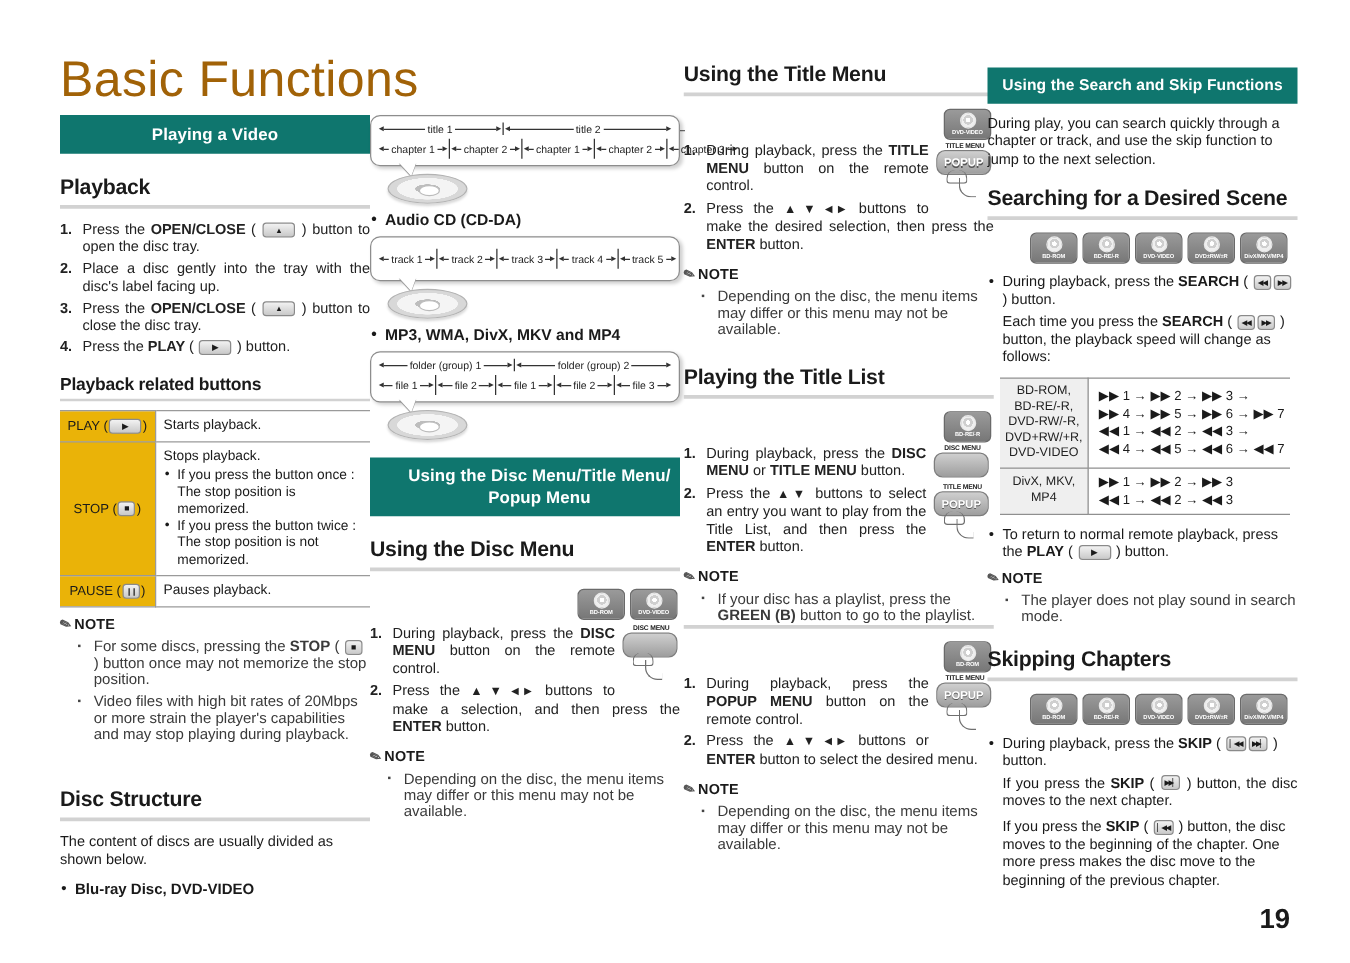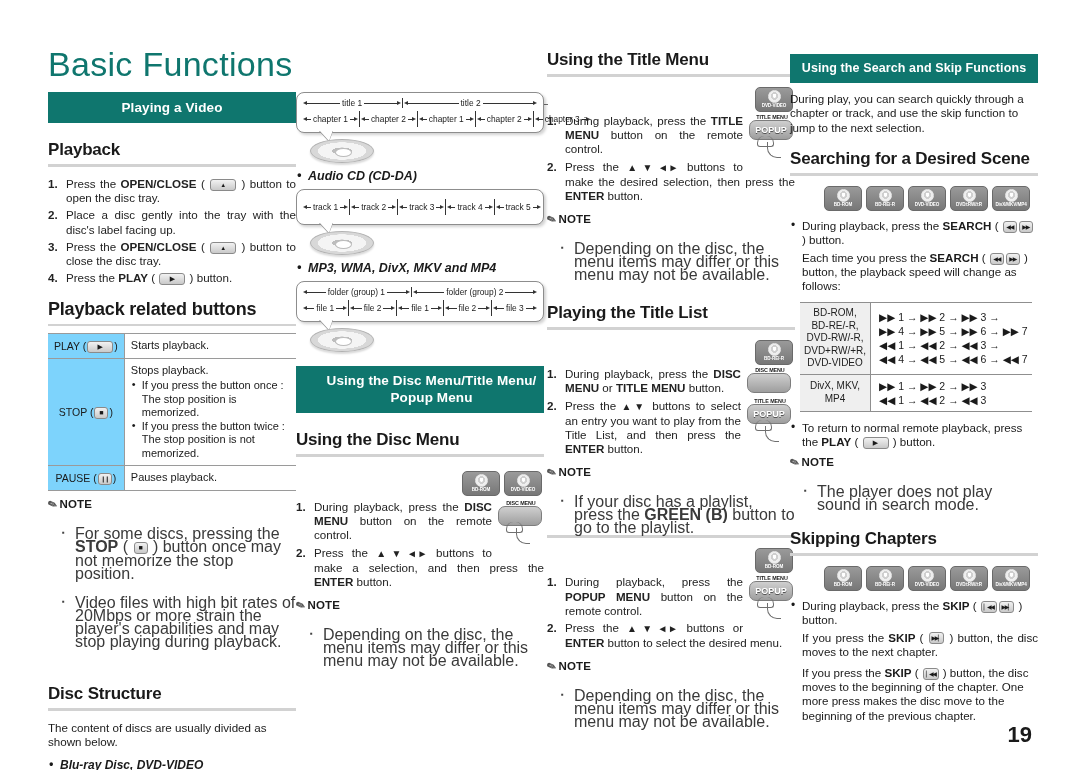--- a/index.html
+++ b/index.html
@@ -17,22 +17,22 @@
   
   .col { position:absolute; top:46px; width:248px; }
   #col1 { left:48px; }
   #col2 { left:296px; }
   #col3 { left:547px; }
   #col4 { left:790px; }
 
   
   .page-title {
     position:absolute; left:48px; top:44px; width:500px;
-    font-size:34px; font-weight:300; letter-spacing:0.3px;
-    color:#0f766e;
+    font-size:40px; font-weight:300; letter-spacing:0.3px;
+    color:#a16207;
     font-family:"Liberation Sans", sans-serif;
     padding-bottom:20px;
     border-bottom:1.3px solid #6e6e6e;
     line-height:40px;
     white-space:nowrap;
   }
 
   
   .banner {
     background:#0f766e; color:#fff;
@@ -72,22 +72,22 @@
   p.body { font-size:11.6px; line-height:14.4px; margin:0 0 8px 0; }
 
   b, .b { font-weight:bold; }
 
   
   .note { margin-top:7px; }
   .note-h { font-size:11.5px; font-weight:bold; letter-spacing:0.2px; }
   .note-h .pen { display:inline-block; transform:rotate(-20deg); font-size:11px; margin-right:2px; color:#555; }
   .note ul { margin:4px 0 0 0; padding:0; list-style:none; }
   .note ul li {
-    position:relative; padding-left:13px; margin:16px 0 1px 14px;
-    font-size:16px; line-height:13px; color:#3a3a3a;
+    position:relative; padding-left:13px; margin:5px 0 1px 14px;
+    font-size:12px; line-height:13px; color:#3a3a3a;
   }
   .note ul li:before {
     content:"\25AA"; position:absolute; left:0; top:-1px; font-size:8px; color:#444;
   }
 
   
   .key {
     display:inline-block; vertical-align:middle;
     background:linear-gradient(#f2f2f2,#c9c9c9);
     border:1px solid #8a8a8a; border-radius:3px;
@@ -103,21 +103,21 @@
   .key.ffwd:after  { content:"\25B6\25B6"; font-size:6px; letter-spacing:-1px; }
   .key.frew:after  { content:"\25C0\25C0"; font-size:6px; letter-spacing:-1px; }
   .key.next:after  { content:"\25B6\25B6\258F"; font-size:6px; letter-spacing:-1.4px; }
   .key.prev:after  { content:"\258F\25C0\25C0"; font-size:6px; letter-spacing:-1.4px; }
   .arrows { letter-spacing:0.5px; font-size:10px; }
 
   
   table.btn-table { border-collapse:collapse; width:248px; font-size:11px; }
   table.btn-table td { border-top:1px solid #9a9a9a; border-bottom:1px solid #9a9a9a; padding:5px 6px; vertical-align:middle; }
   table.btn-table tr td:first-child {
-    width:76px; text-align:center; background:#7dd3fc;
+    width:76px; text-align:center; background:#eab308;
     border-right:1px solid #9a9a9a; font-size:10.5px; white-space:nowrap;
   }
   table.btn-table td.desc { line-height:13.5px; font-size:11px; }
   table.btn-table td.desc ul { margin:2px 0 0 0; padding:0; list-style:none; }
   table.btn-table td.desc ul li { position:relative; padding-left:11px; line-height:13.5px; }
   table.btn-table td.desc ul li:before { content:"\2022"; position:absolute; left:1px; top:-1px; }
 
   
   table.spd { border-collapse:collapse; width:216px; margin:0 0 0 10px; font-size:10px; }
   table.spd td { border-top:1px solid #8f8f8f; border-bottom:1px solid #8f8f8f; padding:4px 4px; vertical-align:middle; }
@@ -201,21 +201,21 @@
     background:radial-gradient(ellipse at 50% 50%, #ffffff 0 12%, #bdbdbd 13% 22%, #f4f4f4 23% 55%, #d8d8d8 56% 78%, #f2f2f2 79% 100%);
     border-radius:50%;
     border:1px solid #b2b2b2;
     box-shadow:0 2px 2px rgba(0,0,0,0.15);
   }
   .cd:after {
     content:""; position:absolute; left:50%; top:50%;
     width:15px; height:7px; margin:-3.5px 0 0 -7.5px;
     background:#fff; border:1px solid #bbb; border-radius:50%;
   }
-  .bullet-lbl { font-size:12.5px; font-weight:bold; margin:6px 0 6px 0; position:relative; padding-left:12px;font-style:italic; }
+  .bullet-lbl { font-size:12.5px; font-weight:bold; margin:6px 0 6px 0; position:relative; padding-left:12px; }
   .bullet-lbl:before { content:"\2022"; position:absolute; left:1px; top:-1px; }
 
   
   .pageno { position:absolute; right:48px; bottom:22px; font-size:22px; font-weight:bold; }
   .relwrap { position:relative; }
   .floatfig { float:right; margin:0 0 2px 6px; }
   .clear { clear:both; }
 </style>
 </head>
 <body>
@@ -237,21 +237,21 @@
       </li>
       <li><span>Place a disc gently into the tray with the disc's label facing up.</span></li>
       <li>
         <span>Press the </span><b>OPEN/CLOSE</b><span> ( </span><span class="key eject"></span><span> ) button to close the disc tray.</span>
       </li>
       <li>
         <span>Press the </span><b>PLAY</b><span> ( </span><span class="key play"></span><span> ) button.</span>
       </li>
     </ol>
 
-    <h2 class="sec" style="font-size:18px;margin-top:14px;">Playback related buttons</h2>
+    <h2 class="sec" style="font-size:14px;margin-top:14px;">Playback related buttons</h2>
     <div class="rule" style="height:2px;margin-bottom:7px;"></div>
 
     <table class="btn-table">
       <tbody>
           <tr>
         <td><span>PLAY (</span><span class="key play"></span><span>)</span></td>
         <td class="desc"><span>Starts playback.</span></td>
       </tr>
       <tr>
         <td><span>STOP (</span><span class="key stop sm"></span><span>)</span></td>

